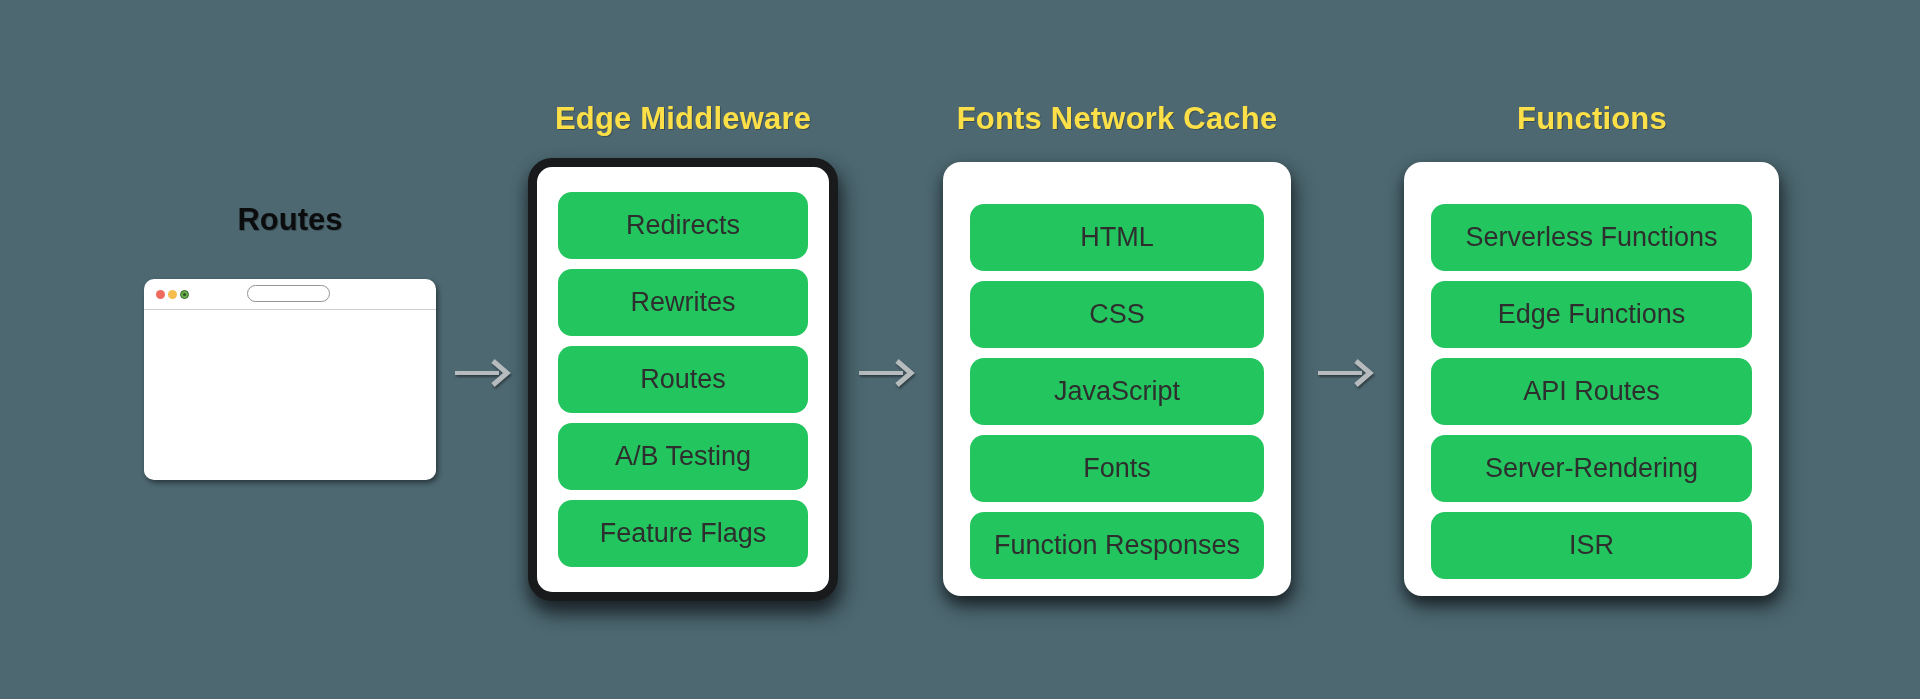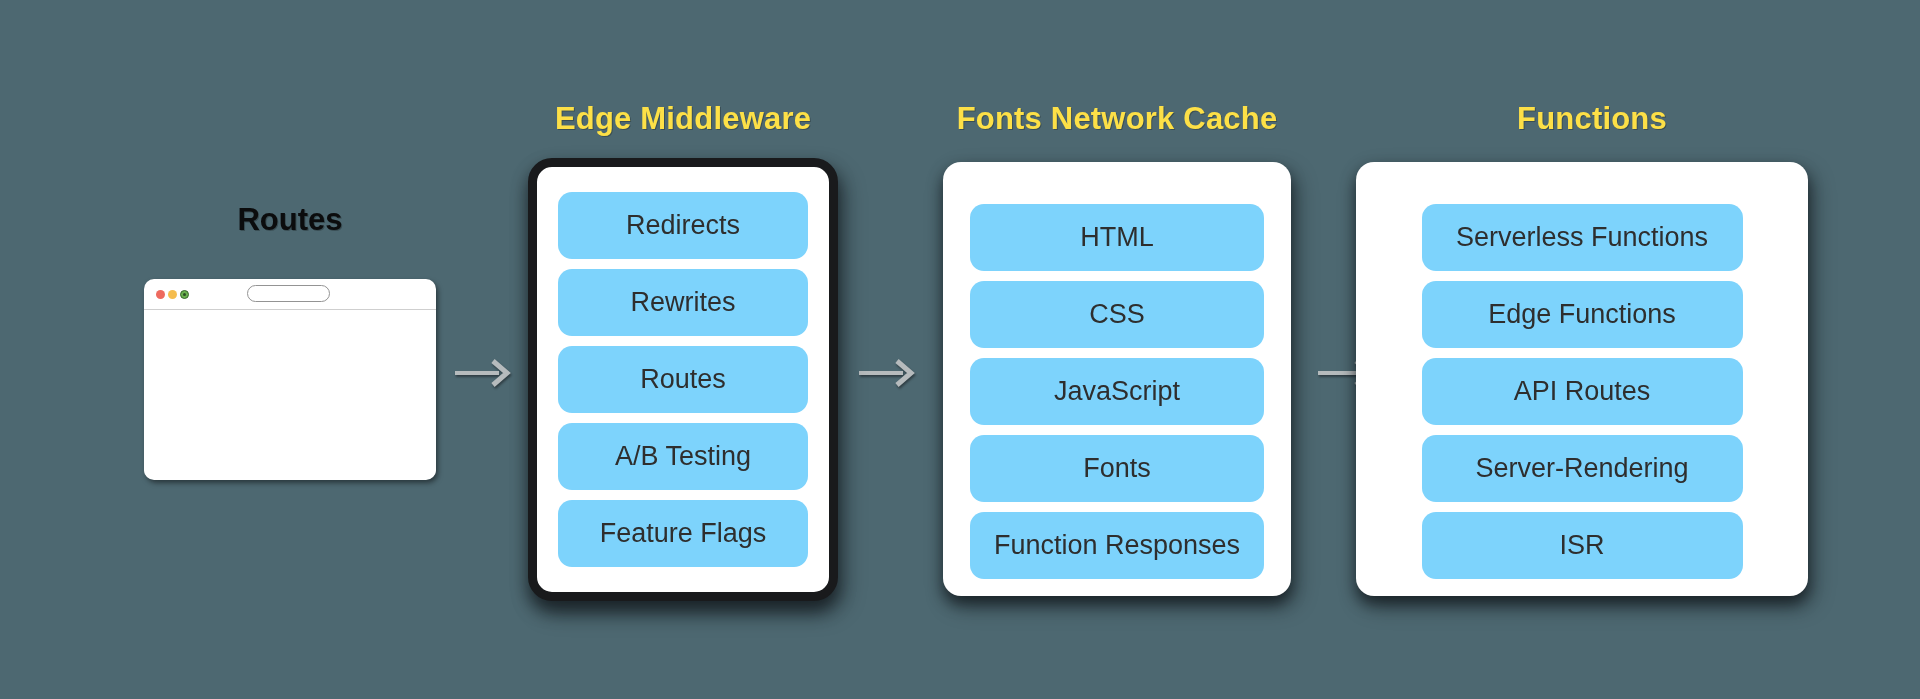--- a/index.html
+++ b/index.html
@@ -95,26 +95,26 @@
     padding:25px 0;
     box-shadow:0 10px 16px rgba(8,10,12,.55), 6px 12px 22px rgba(8,10,12,.4);
   }
   .card-plain{
     top:162px;height:434px;
     border-radius:18px;
     padding:42px 0;
     box-shadow:0 8px 14px rgba(8,10,12,.55), 5px 10px 22px rgba(8,10,12,.4);
   }
   .card-cache{left:943px;width:348px;}
-  .card-functions{left:1356px;width:452px;}
+  .card-functions{left:1404px;width:375px;}
   .pill{
     flex:none;
     height:67px;
     border-radius:14px;
-    background:#7dd3fc;
+    background:#22c55e;
     display:flex;align-items:center;justify-content:center;
     font-size:27px;
     color:#2e2e2e;
     white-space:nowrap;
   }
   .card-bordered .pill{width:250px;}
   .card-cache .pill{width:294px;}
   .card-functions .pill{width:321px;}
   .arrow{
     position:absolute;

